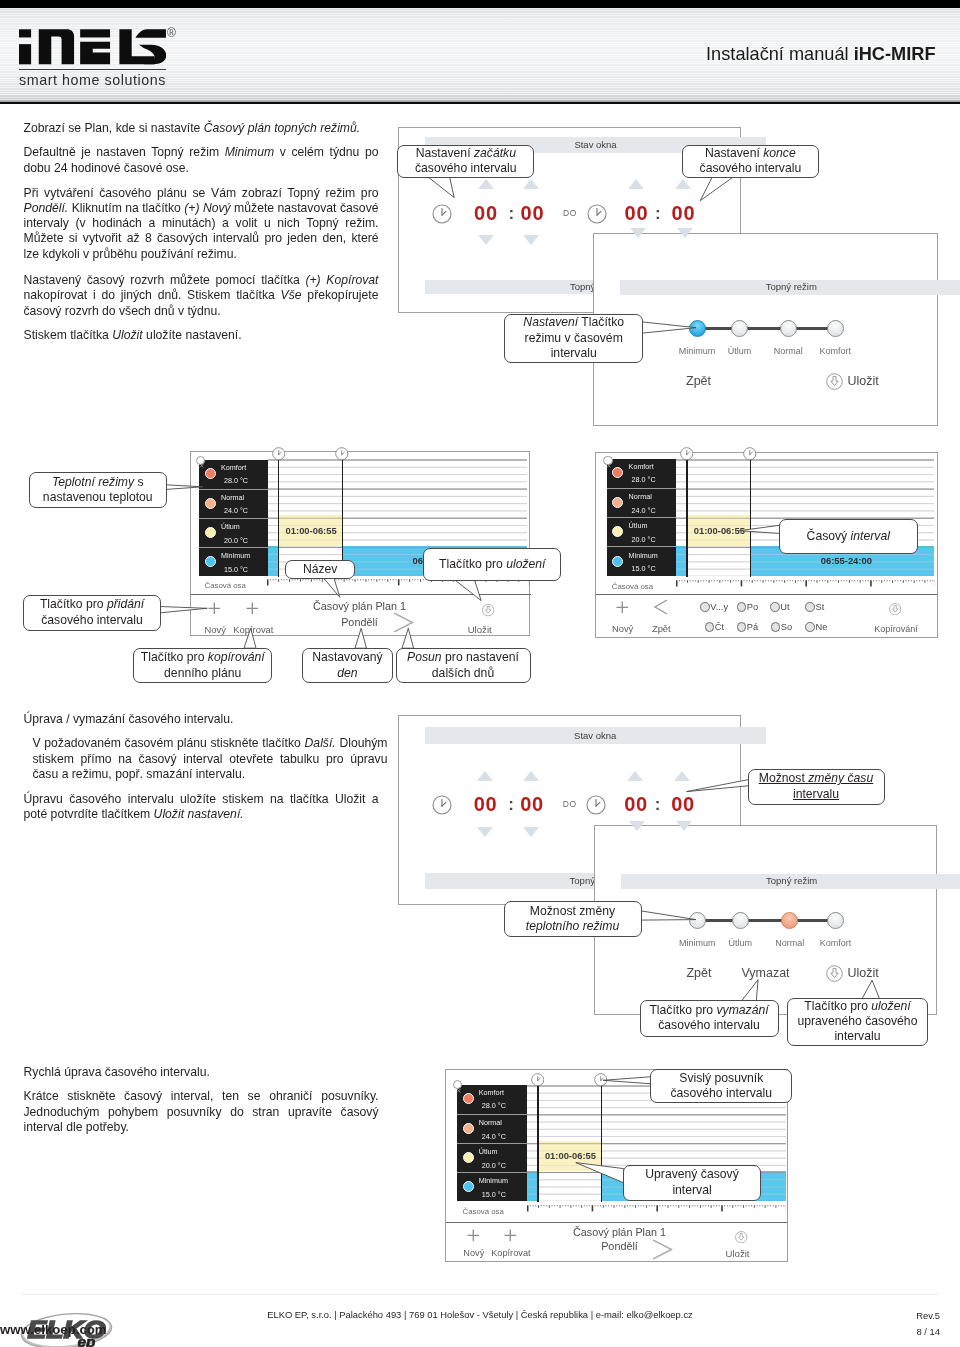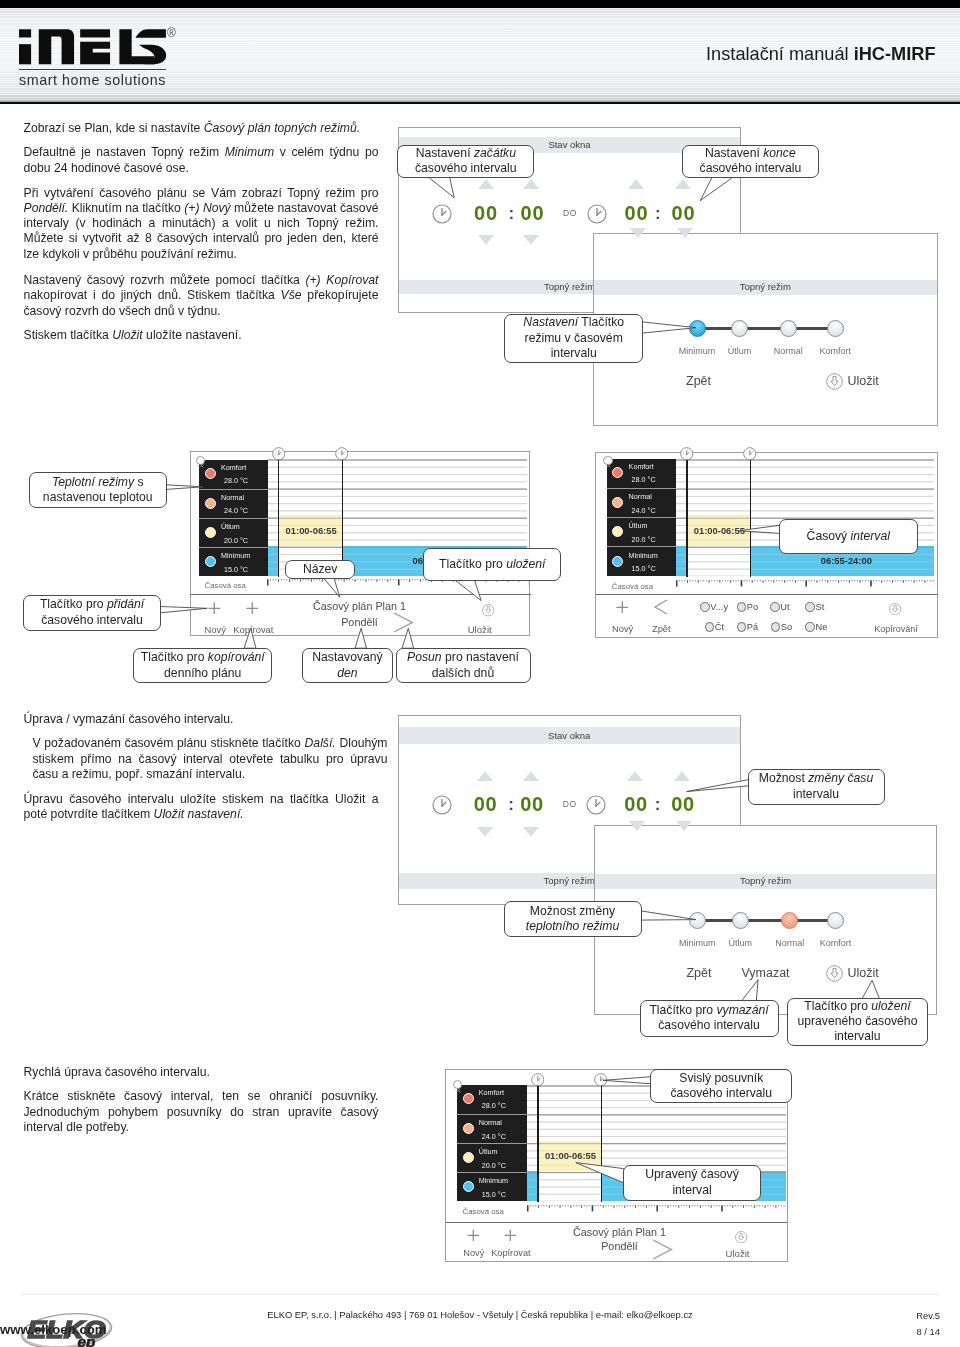--- a/index.html
+++ b/index.html
@@ -25,29 +25,29 @@
            color:#2e2e2e;z-index:4;}
   #manualtitle{position:absolute;right:24.5px;top:44.3px;font-size:18.2px;color:#1b1b1b;
                z-index:4;white-space:nowrap;}
 
   
   .para{position:absolute;font-size:12.2px;line-height:15.25px;color:#231f20;
         text-align:justify;}
 
   
   .panel{position:absolute;background:#fff;border:1px solid #a0a0a0;box-sizing:border-box;}
-  .pbar{position:absolute;background:#e4e7ec;box-sizing:border-box;}
+  .pbar{position:absolute;background:#e4e7ec;box-sizing:border-box;margin-left:26px;}
   .pbar span{position:absolute;left:0;right:0;text-align:center;color:#3c3c3c;
              font-size:9.5px;top:50%;transform:translateY(-52%);}
   .tri{position:absolute;width:0;height:0;}
   .tri-up{border-left:8.5px solid transparent;border-right:8.5px solid transparent;
           border-bottom:10px solid #d9e0e5;}
   .tri-dn{border-left:8.5px solid transparent;border-right:8.5px solid transparent;
           border-top:10px solid #d9e0e5;}
-  .tnum{position:absolute;font-size:20px;font-weight:bold;color:#4d7c0f;
+  .tnum{position:absolute;font-size:20px;font-weight:bold;color:#b91c1c;
         letter-spacing:0.8px;}
   .tcolon{position:absolute;font-size:17px;font-weight:bold;color:#4a4a4a;}
   .dolab{position:absolute;font-size:8.5px;color:#6a6a6a;letter-spacing:0.6px;}
 
   .modetrack{position:absolute;height:2.5px;background:#4a4a4a;}
   .modedot{position:absolute;width:17px;height:17px;border-radius:50%;
            border:1.5px solid #8d8d8d;box-sizing:border-box;
            background:radial-gradient(circle at 50% 32%,#fbfcfc 0%,#e3e6e9 70%,#d5d8db 100%);}
   .modedot.on{border-color:#2584ad;
            background:radial-gradient(circle at 50% 32%,#7adaf8 0%,#2dace4 68%,#1f9bd4 100%);}
@@ -698,21 +698,21 @@
 
   <div class="btnlab" style="left:91.5px;top:139.8px;">Zpět</div>
   <div class="btnlab" style="left:146.5px;top:139.8px;">Vymazat</div>
   <svg style="position:absolute;left:231px;top:138.8px;" width="17" height="17" viewBox="0 0 17 17">
     <circle cx="8.5" cy="8.5" r="7.8" fill="none" stroke="#9a9a9a" stroke-width="1"></circle>
     <path d="M7.0 3.4 H10.0 V8.1 H12.2 L8.5 12.6 L4.8 8.1 H7.0 Z" fill="none" stroke="#9a9a9a" stroke-width="1" stroke-linejoin="round"></path>
   </svg>
   <div class="btnlab" style="left:252.5px;top:139.8px;">Uložit</div>
 </div>
 
-<div class="cal" style="left:747.5px;top:768.6px;width:137px;height:36.3px;">
+<div class="cal" style="left:747.5px;top:768.6px;width:137px;height:36.3px;text-decoration:underline;">
     <div class="cin"><span>Možnost </span><i>změny času</i><span></span><br><span>intervalu</span></div>
   </div>
 <div class="cal" style="left:503.5px;top:900.9px;width:138px;height:36.6px;">
     <div class="cin"><span>Možnost změny</span><br><span></span><i>teplotního režimu</i></div>
   </div>
 <div class="cal" style="left:639.5px;top:999.9px;width:139px;height:36.8px;">
     <div class="cin"><span>Tlačítko pro </span><i>vymazání</i><span></span><br><span>časového intervalu</span></div>
   </div>
 <div class="cal" style="left:787.2px;top:997.8px;width:140.5px;height:47.1px;">
     <div class="cin"><span>Tlačítko pro </span><i>uložení</i><span></span><br><span>upraveného časového</span><br><span>intervalu</span></div>

